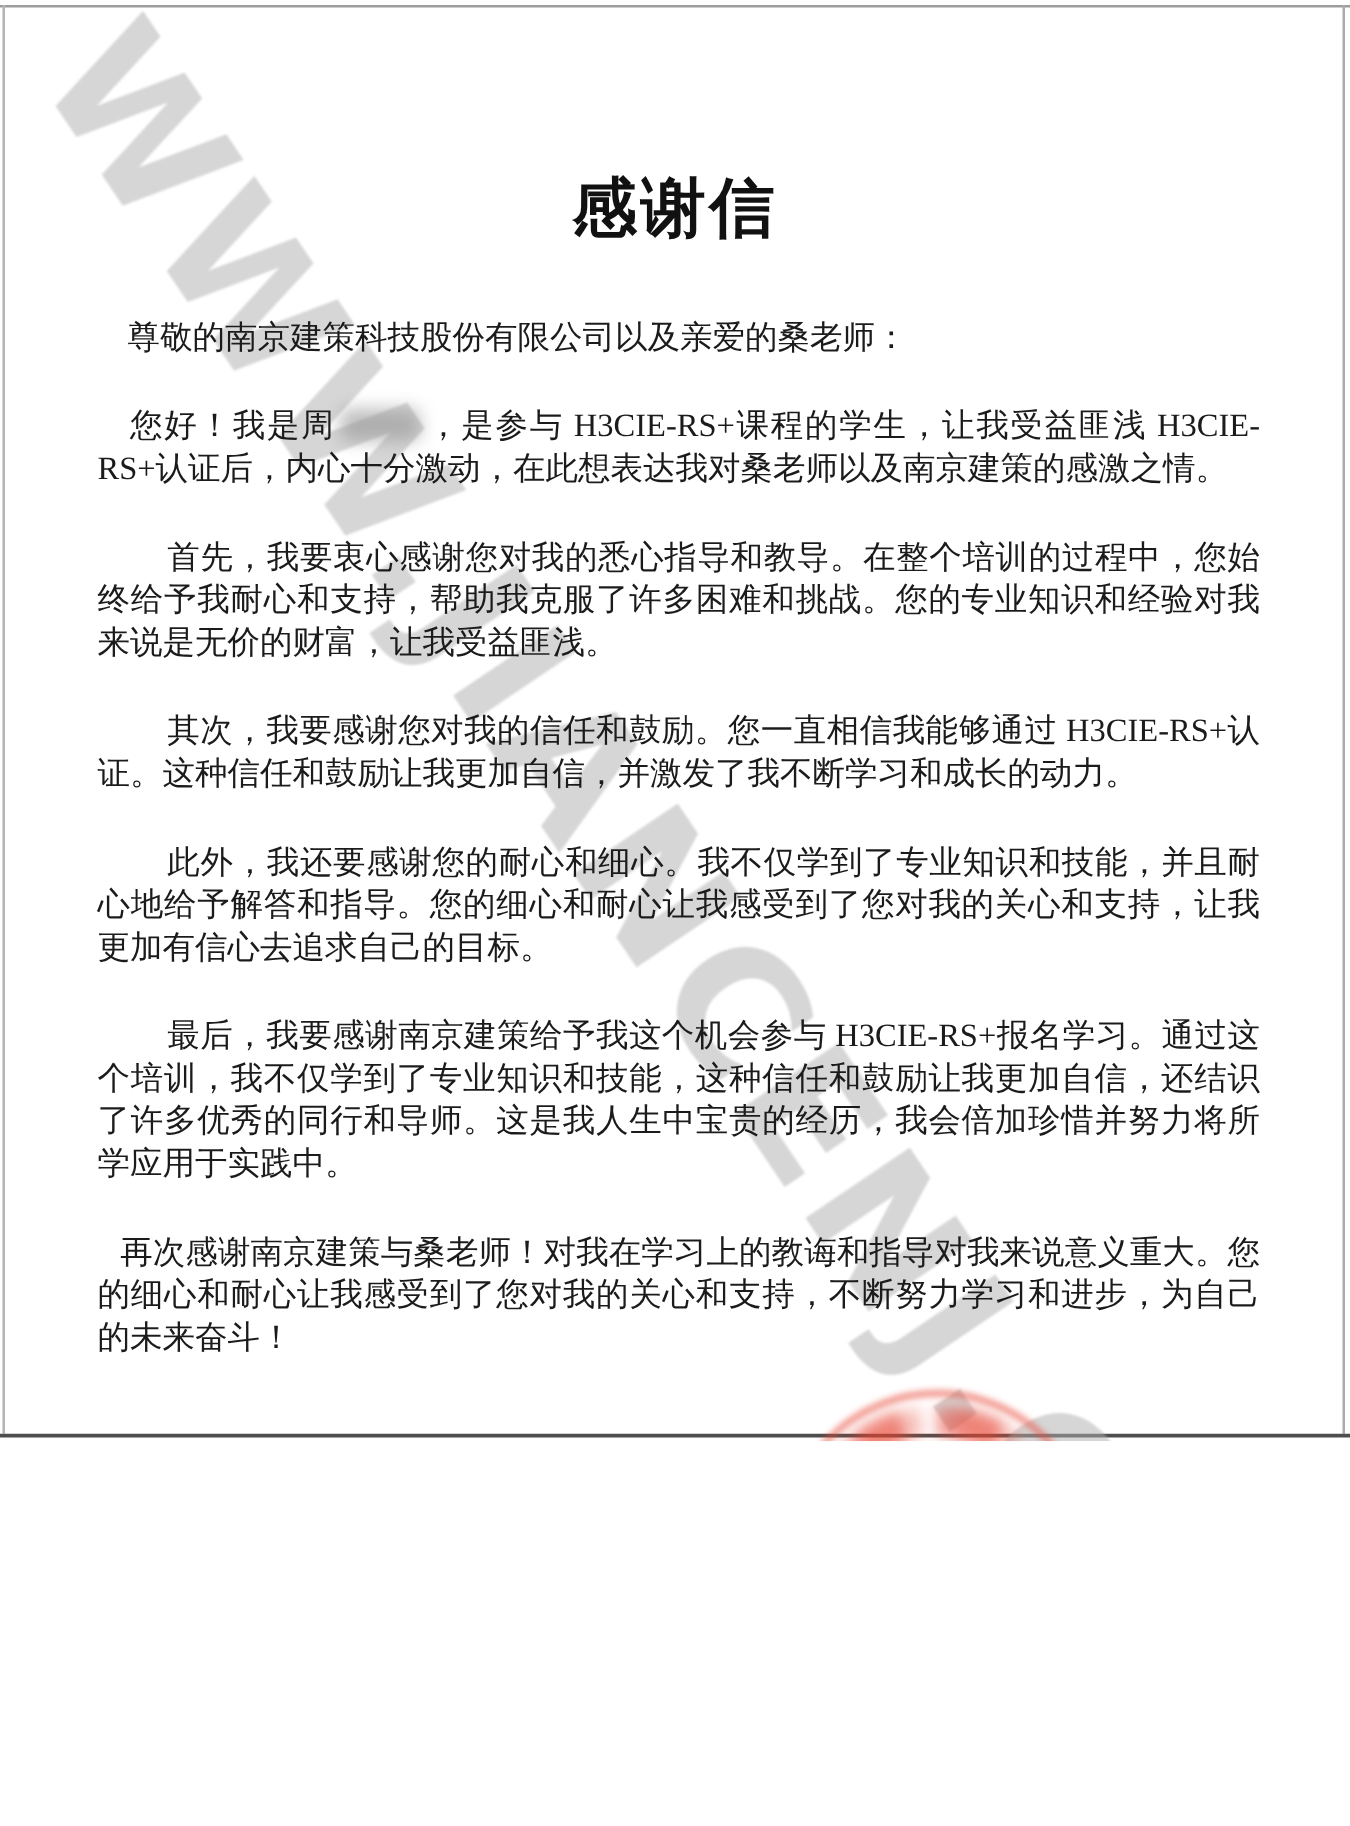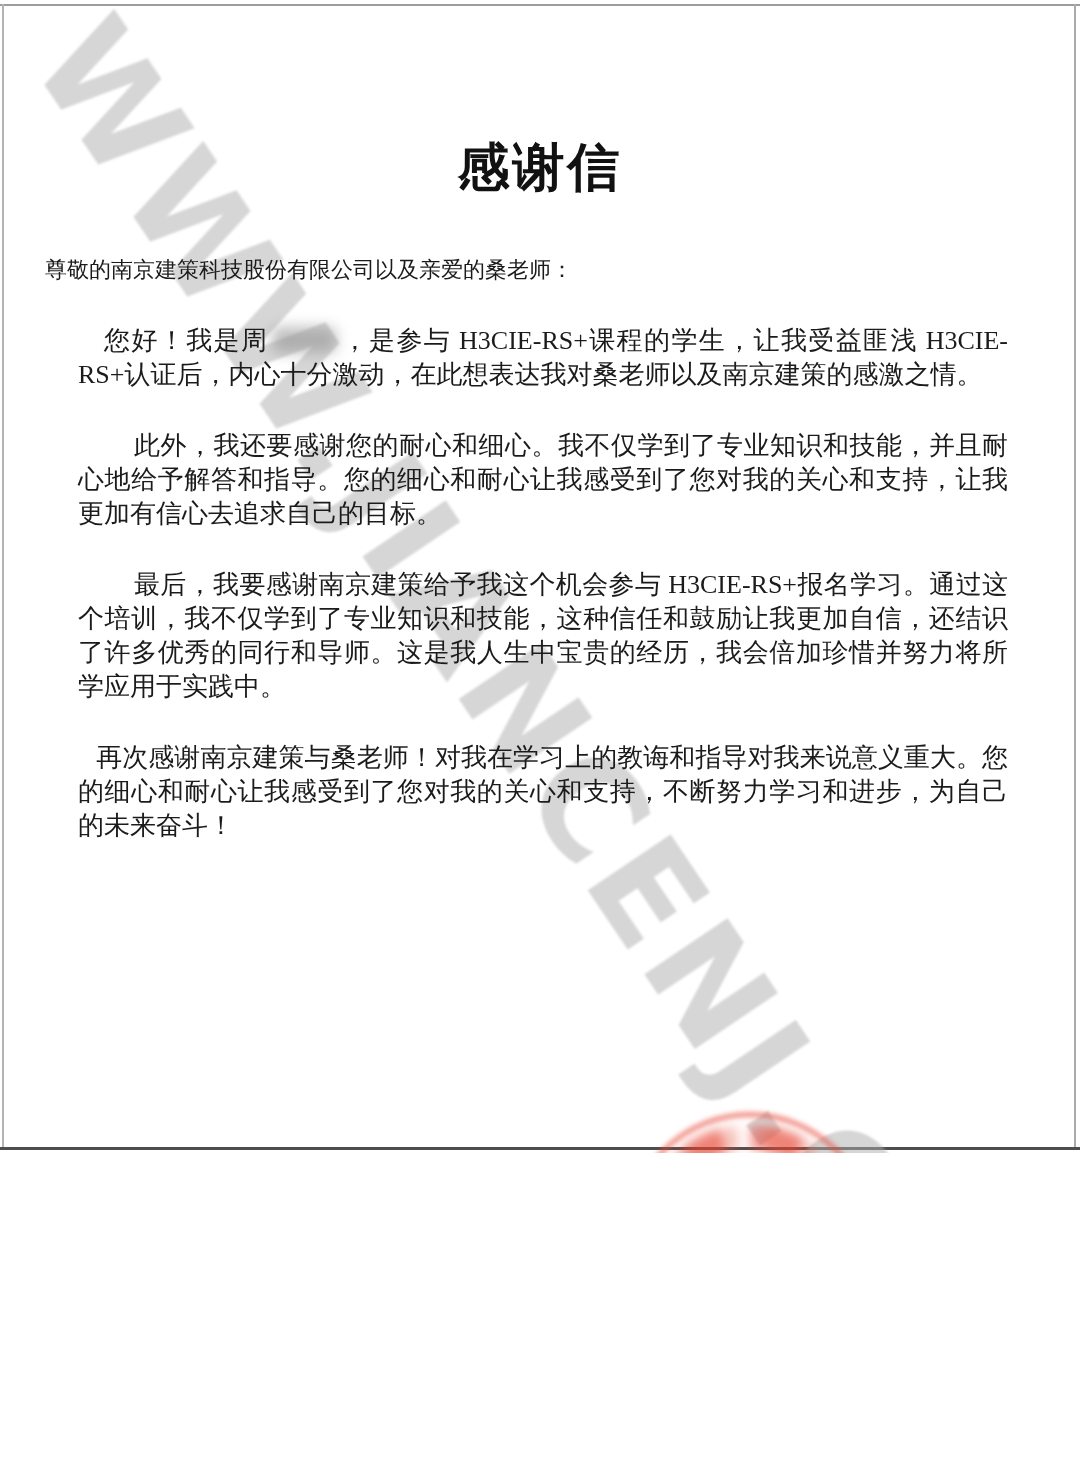--- a/index.html
+++ b/index.html
@@ -41,22 +41,22 @@
     margin:138px 0 0;
     text-align:center;
     font-family:"DejaVu Sans","Liberation Sans",sans-serif;
     font-weight:900;
     font-size:52px;
     line-height:58px;
     letter-spacing:3px;
     color:#111111;
   }
   .salutation{
-    margin:57px 72px 0 45px;
-    font-size:22px;
+    margin:57px 72px 0 102px;
+    font-size:26px;
     line-height:34px;
   }
   .para{
     margin:37px 72px 0 78px;
     font-size:26px;
     line-height:34px;
     text-align:justify;
     text-justify:inter-character;
   }
   .para.first{text-indent:1em;}
@@ -154,21 +154,23 @@
 
   <div class="watermark">WWW.JIANCENJ.COM</div>
 
   <div class="content">
     <h1 class="title">感谢信</h1>
 
     <p class="salutation">尊敬的南京建策科技股份有限公司以及亲爱的桑老师：</p>
 
     <p class="para first"><span>您好！我是周</span><span class="inline-blur"></span><span>，是参与 H3CIE-RS+课程的学生，让我受益匪浅 H3CIE-RS+认证后，内心十分激动，在此想表达我对桑老师以及南京建策的感激之情。</span></p>
 
+    <p class="para indent">首先，我要衷心感谢您对我的悉心指导和教导。在整个培训的过程中，您始终给予我耐心和支持，帮助我克服了许多困难和挑战。您的专业知识和经验对我来说是无价的财富，让我受益匪浅。</p>
 
+    <p class="para indent">其次，我要感谢您对我的信任和鼓励。您一直相信我能够通过 H3CIE-RS+认证。这种信任和鼓励让我更加自信，并激发了我不断学习和成长的动力。</p>
 
     <p class="para indent">此外，我还要感谢您的耐心和细心。我不仅学到了专业知识和技能，并且耐心地给予解答和指导。您的细心和耐心让我感受到了您对我的关心和支持，让我更加有信心去追求自己的目标。</p>
 
     <p class="para indent">最后，我要感谢南京建策给予我这个机会参与 H3CIE-RS+报名学习。通过这个培训，我不仅学到了专业知识和技能，这种信任和鼓励让我更加自信，还结识了许多优秀的同行和导师。这是我人生中宝贵的经历，我会倍加珍惜并努力将所学应用于实践中。</p>
 
     <p class="para last">再次感谢南京建策与桑老师！对我在学习上的教诲和指导对我来说意义重大。您的细心和耐心让我感受到了您对我的关心和支持，不断努力学习和进步，为自己的未来奋斗！</p>
   </div>
 
   <div class="signature-row">
     <span>江苏恒瀚</span>

